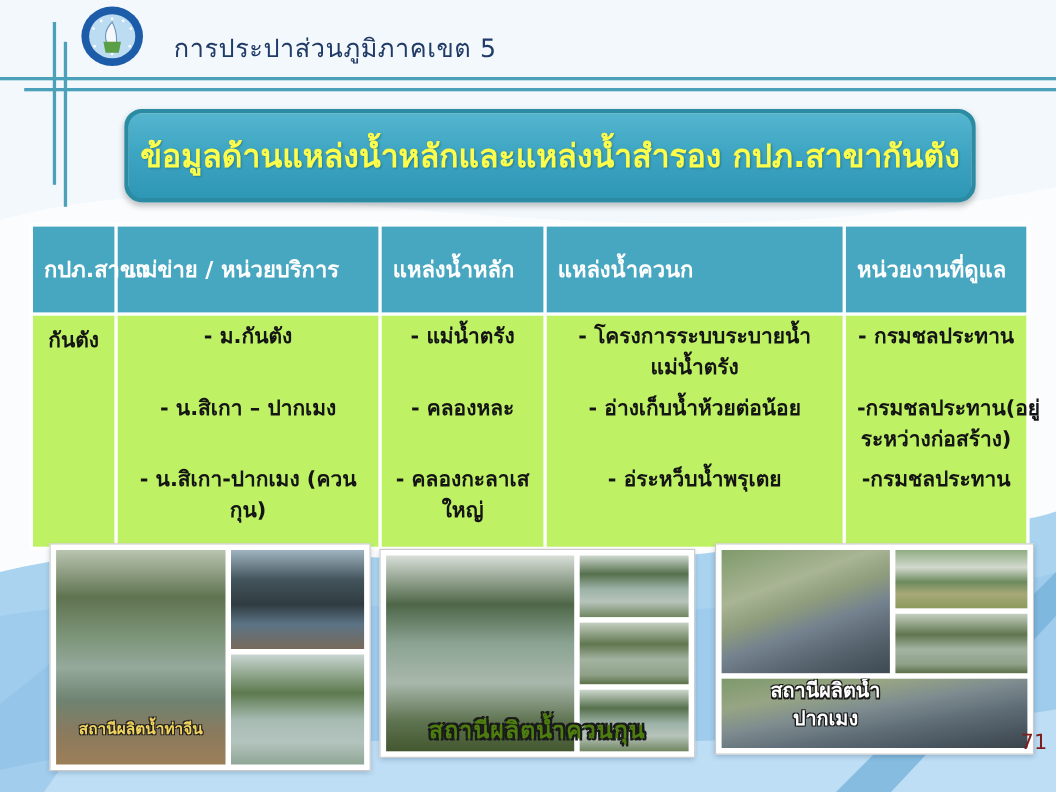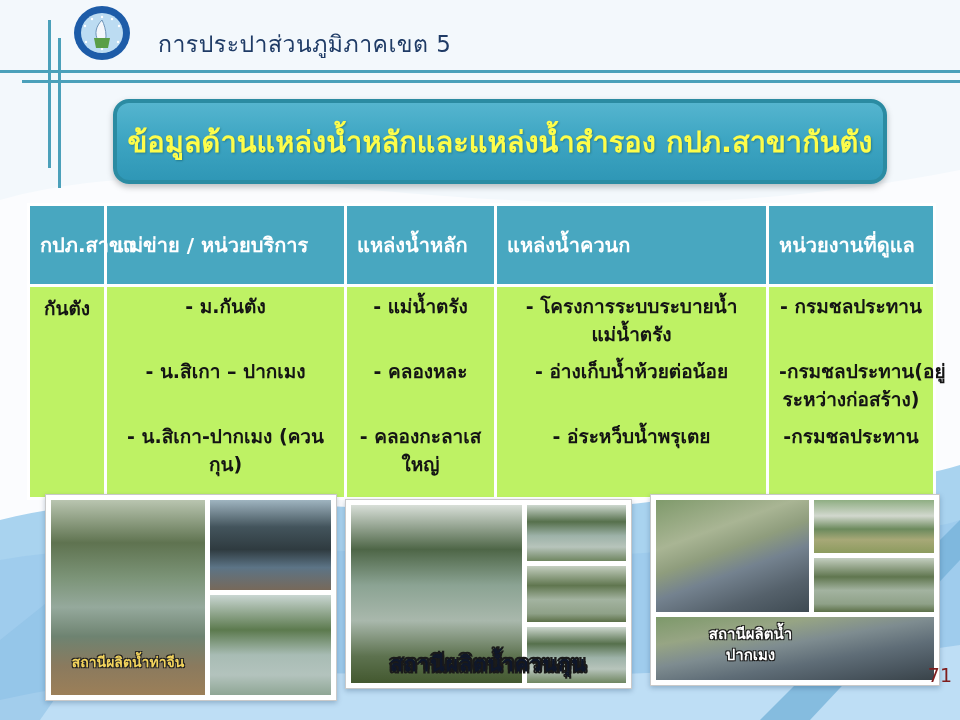--- a/index.html
+++ b/index.html
@@ -57,24 +57,24 @@
   .tile-lake2{background:linear-gradient(180deg,#cdd8cf 0%,#56704c 30%,#9db2a8 55%,#b7c4bb 75%,#6f8660 100%);}
   .tile-lake3{background:linear-gradient(180deg,#c4cfc0 0%,#60764f 35%,#a3b3a0 60%,#8fa188 85%,#5c7048 100%);}
   .tile-house{background:linear-gradient(180deg,#8fae83 0%,#d2d8ce 30%,#6c8a5d 55%,#a7a877 75%,#8c9b5e 100%);}
   .tile-pond{background:linear-gradient(160deg,#7f9a6b 0%,#a9b594 30%,#8f9d7d 45%,#74828f 60%,#55616b 80%,#3e4a52 100%);}
   .tile-pipes{background:linear-gradient(170deg,#7d996a 0%,#97a584 25%,#7e8c90 45%,#5f6d77 65%,#49555e 85%,#394349 100%);}
 
   .caption-y{position:absolute;left:50%;bottom:22px;transform:translateX(-50%);
     white-space:nowrap;color:#f2d35c;font-size:14px;font-weight:bold;
     text-shadow:-1px -1px 0 #222,1px -1px 0 #222,-1px 1px 0 #222,1px 1px 0 #222;}
   .caption-w{position:absolute;left:0;right:0;bottom:8px;text-align:center;
-    color:#0f172a;font-size:21px;font-weight:bold;letter-spacing:1px;
+    color:#4d7c0f;font-size:21px;font-weight:bold;letter-spacing:1px;
     text-shadow:-2px -2px 0 #1a1a1a,2px -2px 0 #1a1a1a,-2px 2px 0 #1a1a1a,2px 2px 0 #1a1a1a;}
   .caption-w2{position:absolute;left:18px;bottom:14px;width:55%;text-align:center;
-    color:#ffffff;font-size:15px;font-weight:bold;line-height:1.4;
+    color:#ffffff;font-size:18px;font-weight:bold;line-height:1.4;
     text-shadow:-1px -1px 0 #1a1a1a,1px -1px 0 #1a1a1a,-1px 1px 0 #1a1a1a,1px 1px 0 #1a1a1a;}
 
   
   .page-number{position:absolute;right:8px;top:664px;z-index:5;color:#7f1d1d;font-size:19px;text-align:center;}
 </style>
 </head>
 <body>
 
 <div class="slide">
 

